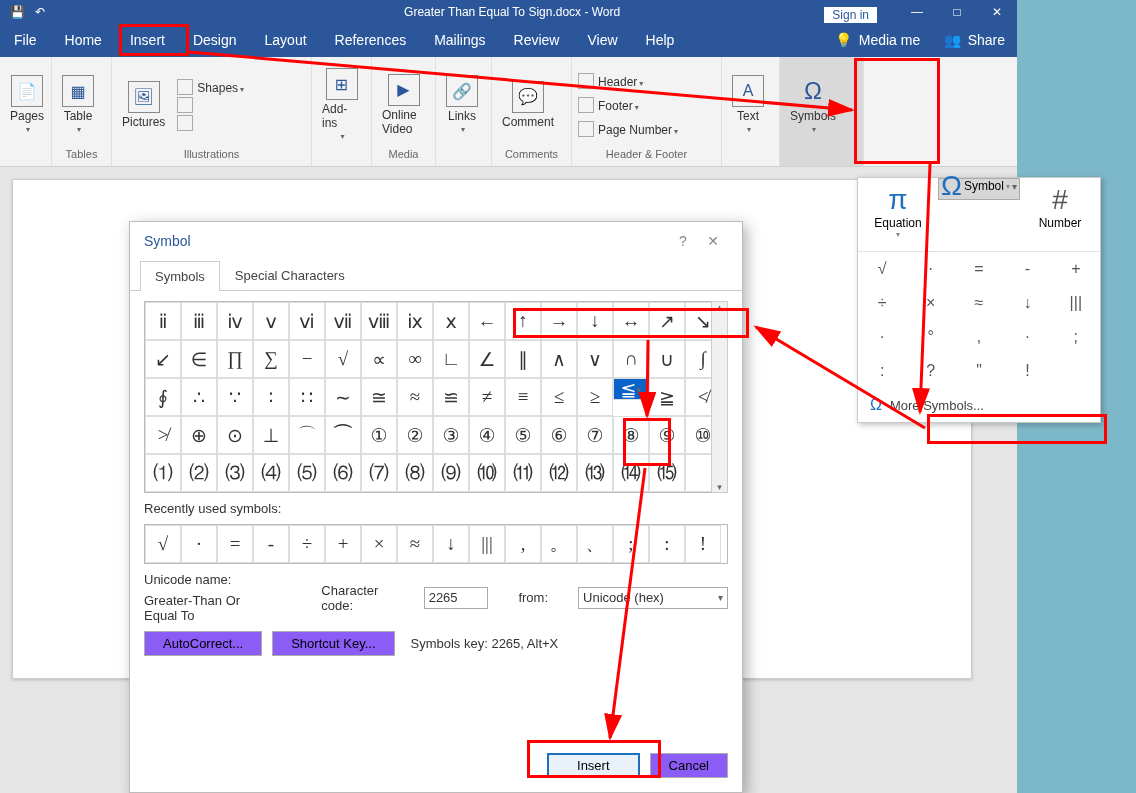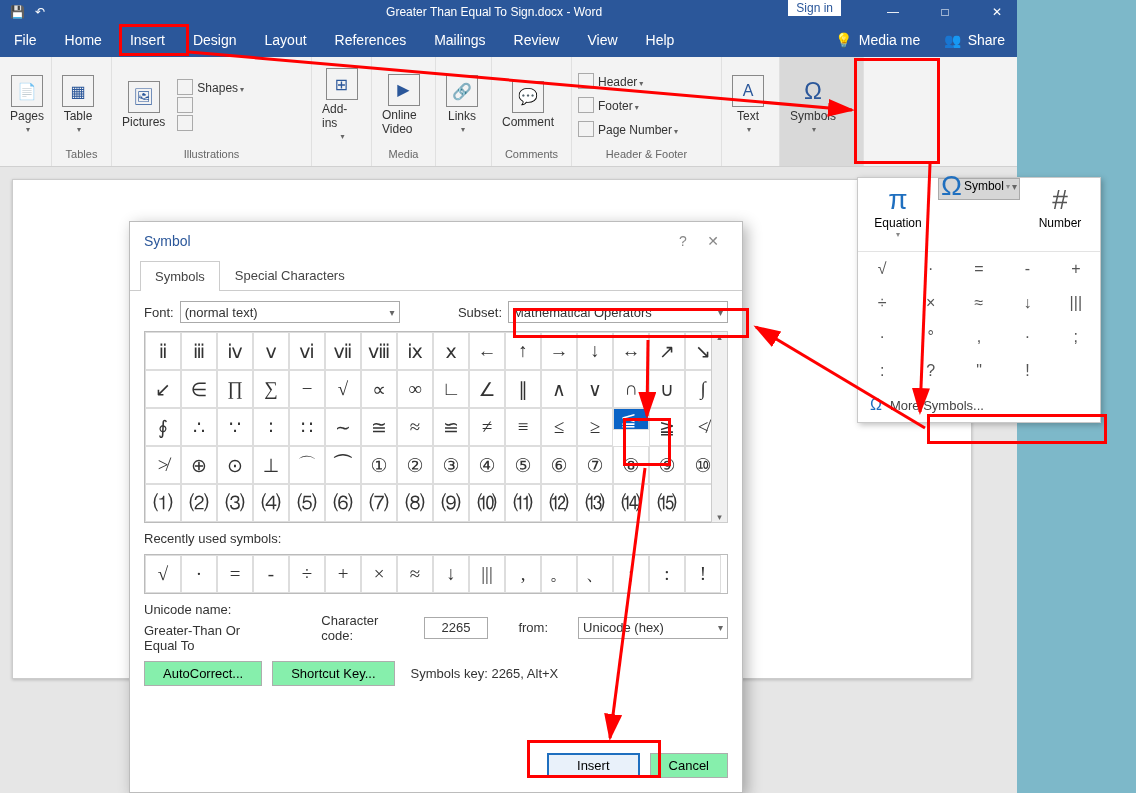--- a/index.html
+++ b/index.html
@@ -3,21 +3,21 @@
 <meta charset="utf-8">
 <style>
 * { box-sizing: border-box; margin: 0; padding: 0; font-family: "Segoe UI", Tahoma, sans-serif; }
 body { background: #7db8c9; width: 1136px; height: 793px; overflow: hidden; position: relative; }
 
 .wordwin { position: absolute; left: 0; top: 0; width: 1017px; height: 793px; background: #fff; display:flex; flex-direction:column; }
 
 .titlebar { height: 23px; background: #2b579a; color:#fff; display:flex; align-items:center; font-size:12px; }
 .titlebar .left { display:flex; gap:10px; padding-left:10px; flex:0 0 200px; }
 .titlebar .center { flex:1; text-align:center; }
-.titlebar .right { display:flex; gap:12px; align-items:flex-start; }
+.titlebar .right { display:flex; gap:0; align-items:flex-end; }
 .titlebar .winbtn { width:40px; height:23px; display:flex; align-items:center; justify-content:center; }
 .signin { background:#fff; color:#2b579a; padding:1px 8px; font-size:12px; margin-right:20px; }
 
 .menubar { height: 34px; background:#2b579a; color:#fff; display:flex; align-items:center; font-size:14px; }
 .menubar .tab { padding:0 14px; height:34px; display:flex; align-items:center; }
 .menubar .spacer { flex:1; }
 .menubar .help { display:flex; align-items:center; gap:6px; padding:0 12px; }
 
 .ribbon { height:110px; background:#f3f3f3; border-bottom:1px solid #d0d0d0; display:flex; }
 .group { border-right:1px solid #e0e0e0; display:flex; flex-direction:column; justify-content:space-between; padding:4px 6px 2px 6px; }
@@ -58,24 +58,24 @@
 .sel { border:1px solid #aaa; height:22px; padding:0 4px; display:flex; align-items:center; justify-content:space-between; flex:1; font-size:13px; }
 .sel::after { content:"▾"; font-size:10px; color:#666; }
 
 .chargrid { border:1px solid #bbb; display:grid; grid-template-columns:repeat(16,36px); grid-auto-rows:38px; position:relative; }
 .chargrid span { border:1px solid #ddd; display:flex; align-items:center; justify-content:center; font-family: "Times New Roman", serif; font-size:19px; }
 .chargrid span.sel { background:#0a63c6; color:#fff; }
 
 .recent { border:1px solid #bbb; display:grid; grid-template-columns:repeat(16,36px); grid-auto-rows:38px; }
 .recent span { border:1px solid #ddd; display:flex; align-items:center; justify-content:center; font-family:"Times New Roman",serif; font-size:19px; }
 
-.inp { border:1px solid #aaa; height:22px; padding:0 4px; font-size:13px; background:#fff; display:flex; align-items:center;justify-content:center; }
+.inp { border:1px solid #aaa; height:22px; padding:0 4px; font-size:13px; background:#fff; display:flex; align-items:center; }
 
 .dlg-btns { display:flex; gap:10px; justify-content:flex-end; padding:10px 14px 14px 14px; }
-.btn { border:1px solid #adadad; background:#86efac; padding:4px 18px; font-size:13px; }
+.btn { border:1px solid #adadad; background:#8b5cf6; padding:4px 18px; font-size:13px; }
 .btn.primary { border:2px solid #1f6fbf; background:#e9f1fa; padding:3px 28px; }
 
 svg.arrow { position:absolute; z-index:30; pointer-events:none; }
 </style>
 </head>
 <body>
 
 <div class="wordwin">
   <div class="titlebar">
     <div class="left">
@@ -275,31 +275,20 @@
     <span>Symbol</span>
     <span class="sp"></span>
     <span class="q">?</span>
     <span class="x">✕</span>
   </div>
   <div class="dlg-tabs">
     <div class="act">Symbols</div>
     <div>Special Characters</div>
   </div>
   <div class="dlg-body">
-    <div class="frow">
-      <label>Font:</label>
-      <div class="sel" style="flex:0 0 220px">
-          <span>(normal text)</span>
-        </div>
-      <span style="flex:1"></span>
-      <label>Subset:</label>
-      <div class="sel" style="flex:0 0 220px">
-          <span>Mathematical Operators</span>
-        </div>
-    </div>
 
     <div style="position:relative">
       <div class="chargrid" id="chargrid">
           <span>ⅱ</span>
           <span>ⅲ</span>
           <span>ⅳ</span>
           <span>ⅴ</span>
           <span>ⅵ</span>
           <span>ⅶ</span>
           <span>ⅷ</span>

